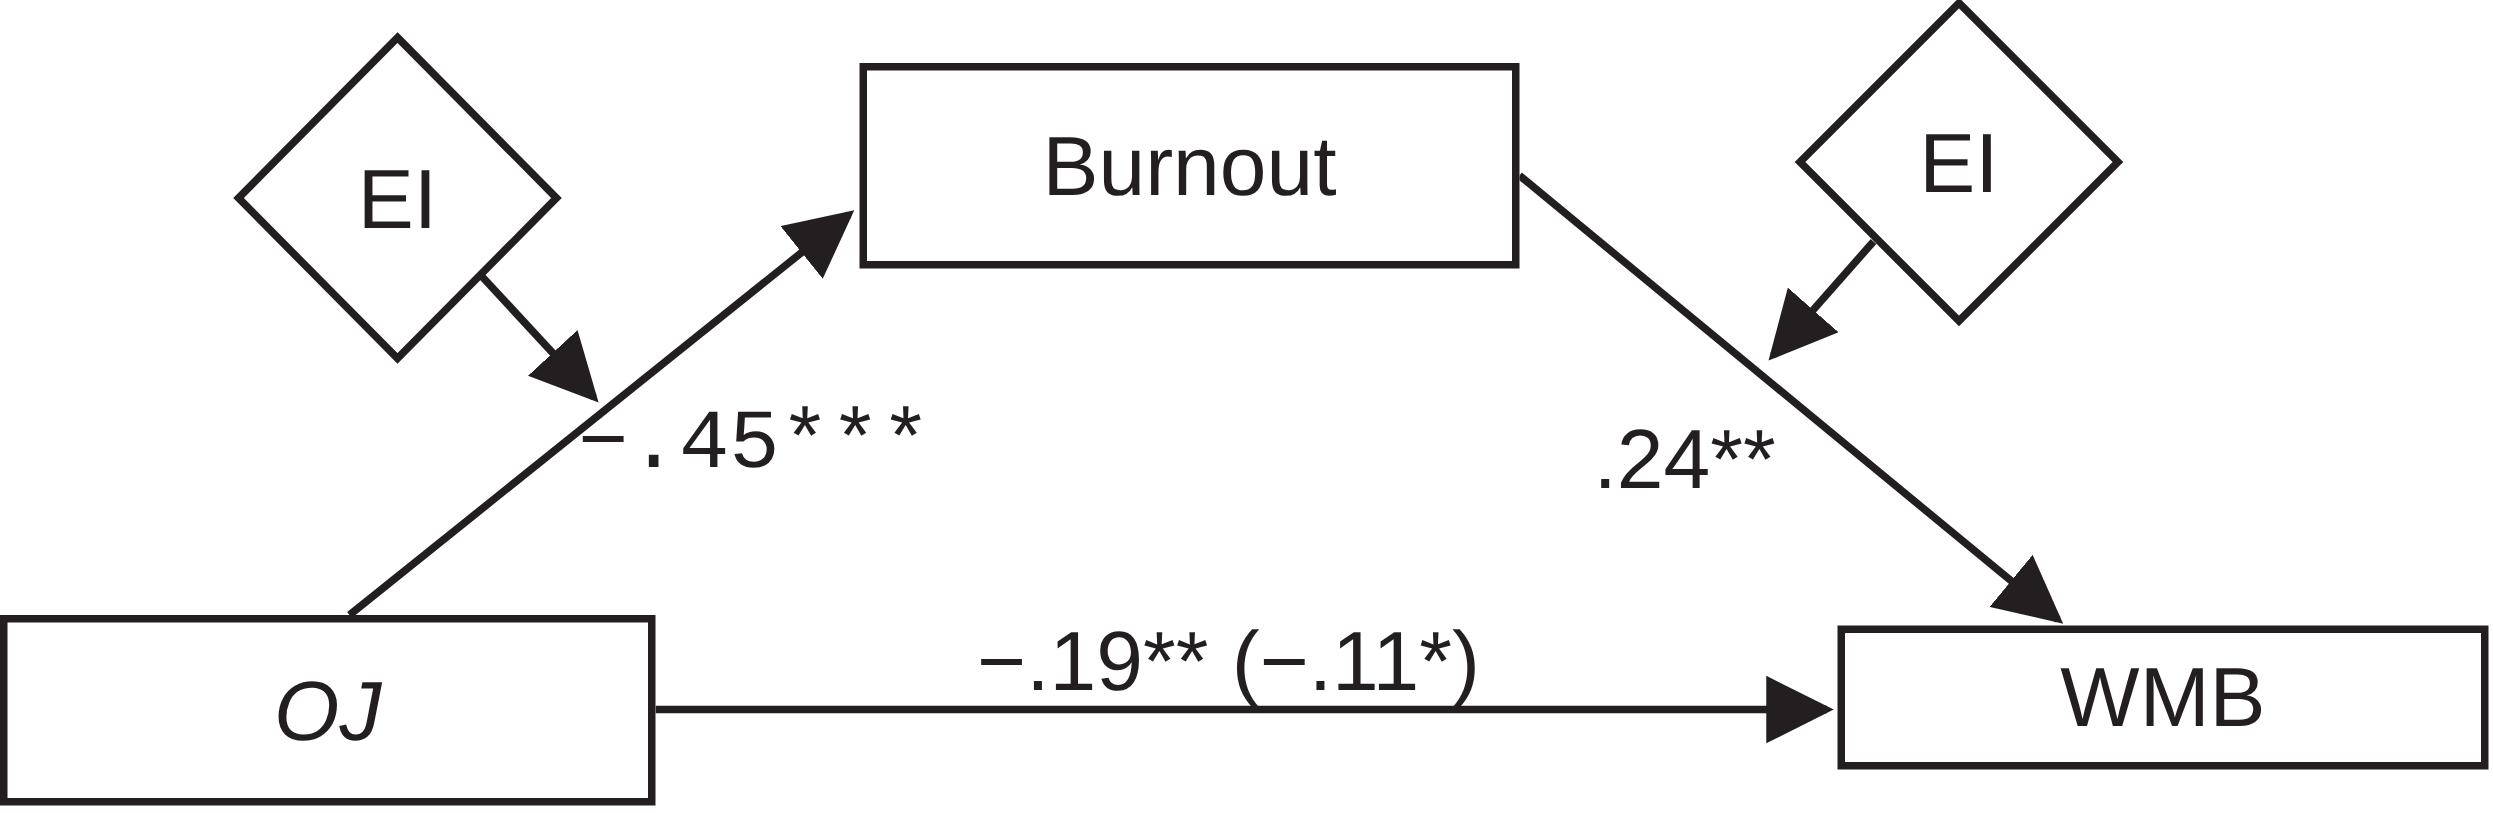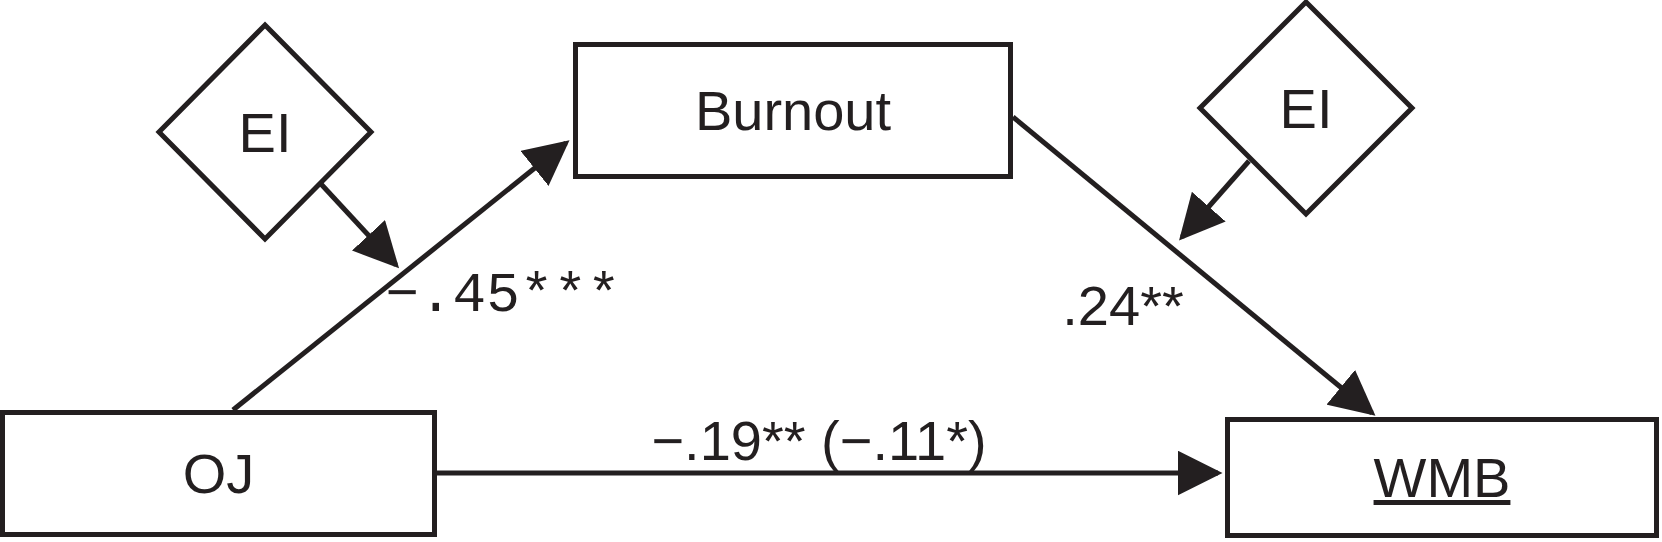--- a/index.html
+++ b/index.html
@@ -28,23 +28,23 @@
     box-sizing: border-box;
     border: 5px solid #231f20;
     background: #ffffff;
     display: flex;
     align-items: center;
     justify-content: center;
     font-size: 56px;
     line-height: 1;
     color: #231f20;
   }
-  .box-oj     { left: 0px;    top: 410px; width: 437px; height: 127px; }
+  .box-oj     { left: 0px;    top: 410px; width: 437px; height: 127px; font-style: italic; }
   .box-burnout{ left: 573px;  top: 42px;  width: 440px; height: 137px; }
-  .box-wmb    { left: 1225px; top: 417px; width: 434px; height: 121px; text-decoration: underline; }
+  .box-wmb    { left: 1225px; top: 417px; width: 434px; height: 96px; }
   .diamond-label {
     position: absolute;
     transform: translate(-50%, -50%);
     font-size: 56px;
     line-height: 1;
     color: #231f20;
     white-space: nowrap;
     text-align: right;
   }
   .ei-left-label  { left: 265px;  top: 133px; }

